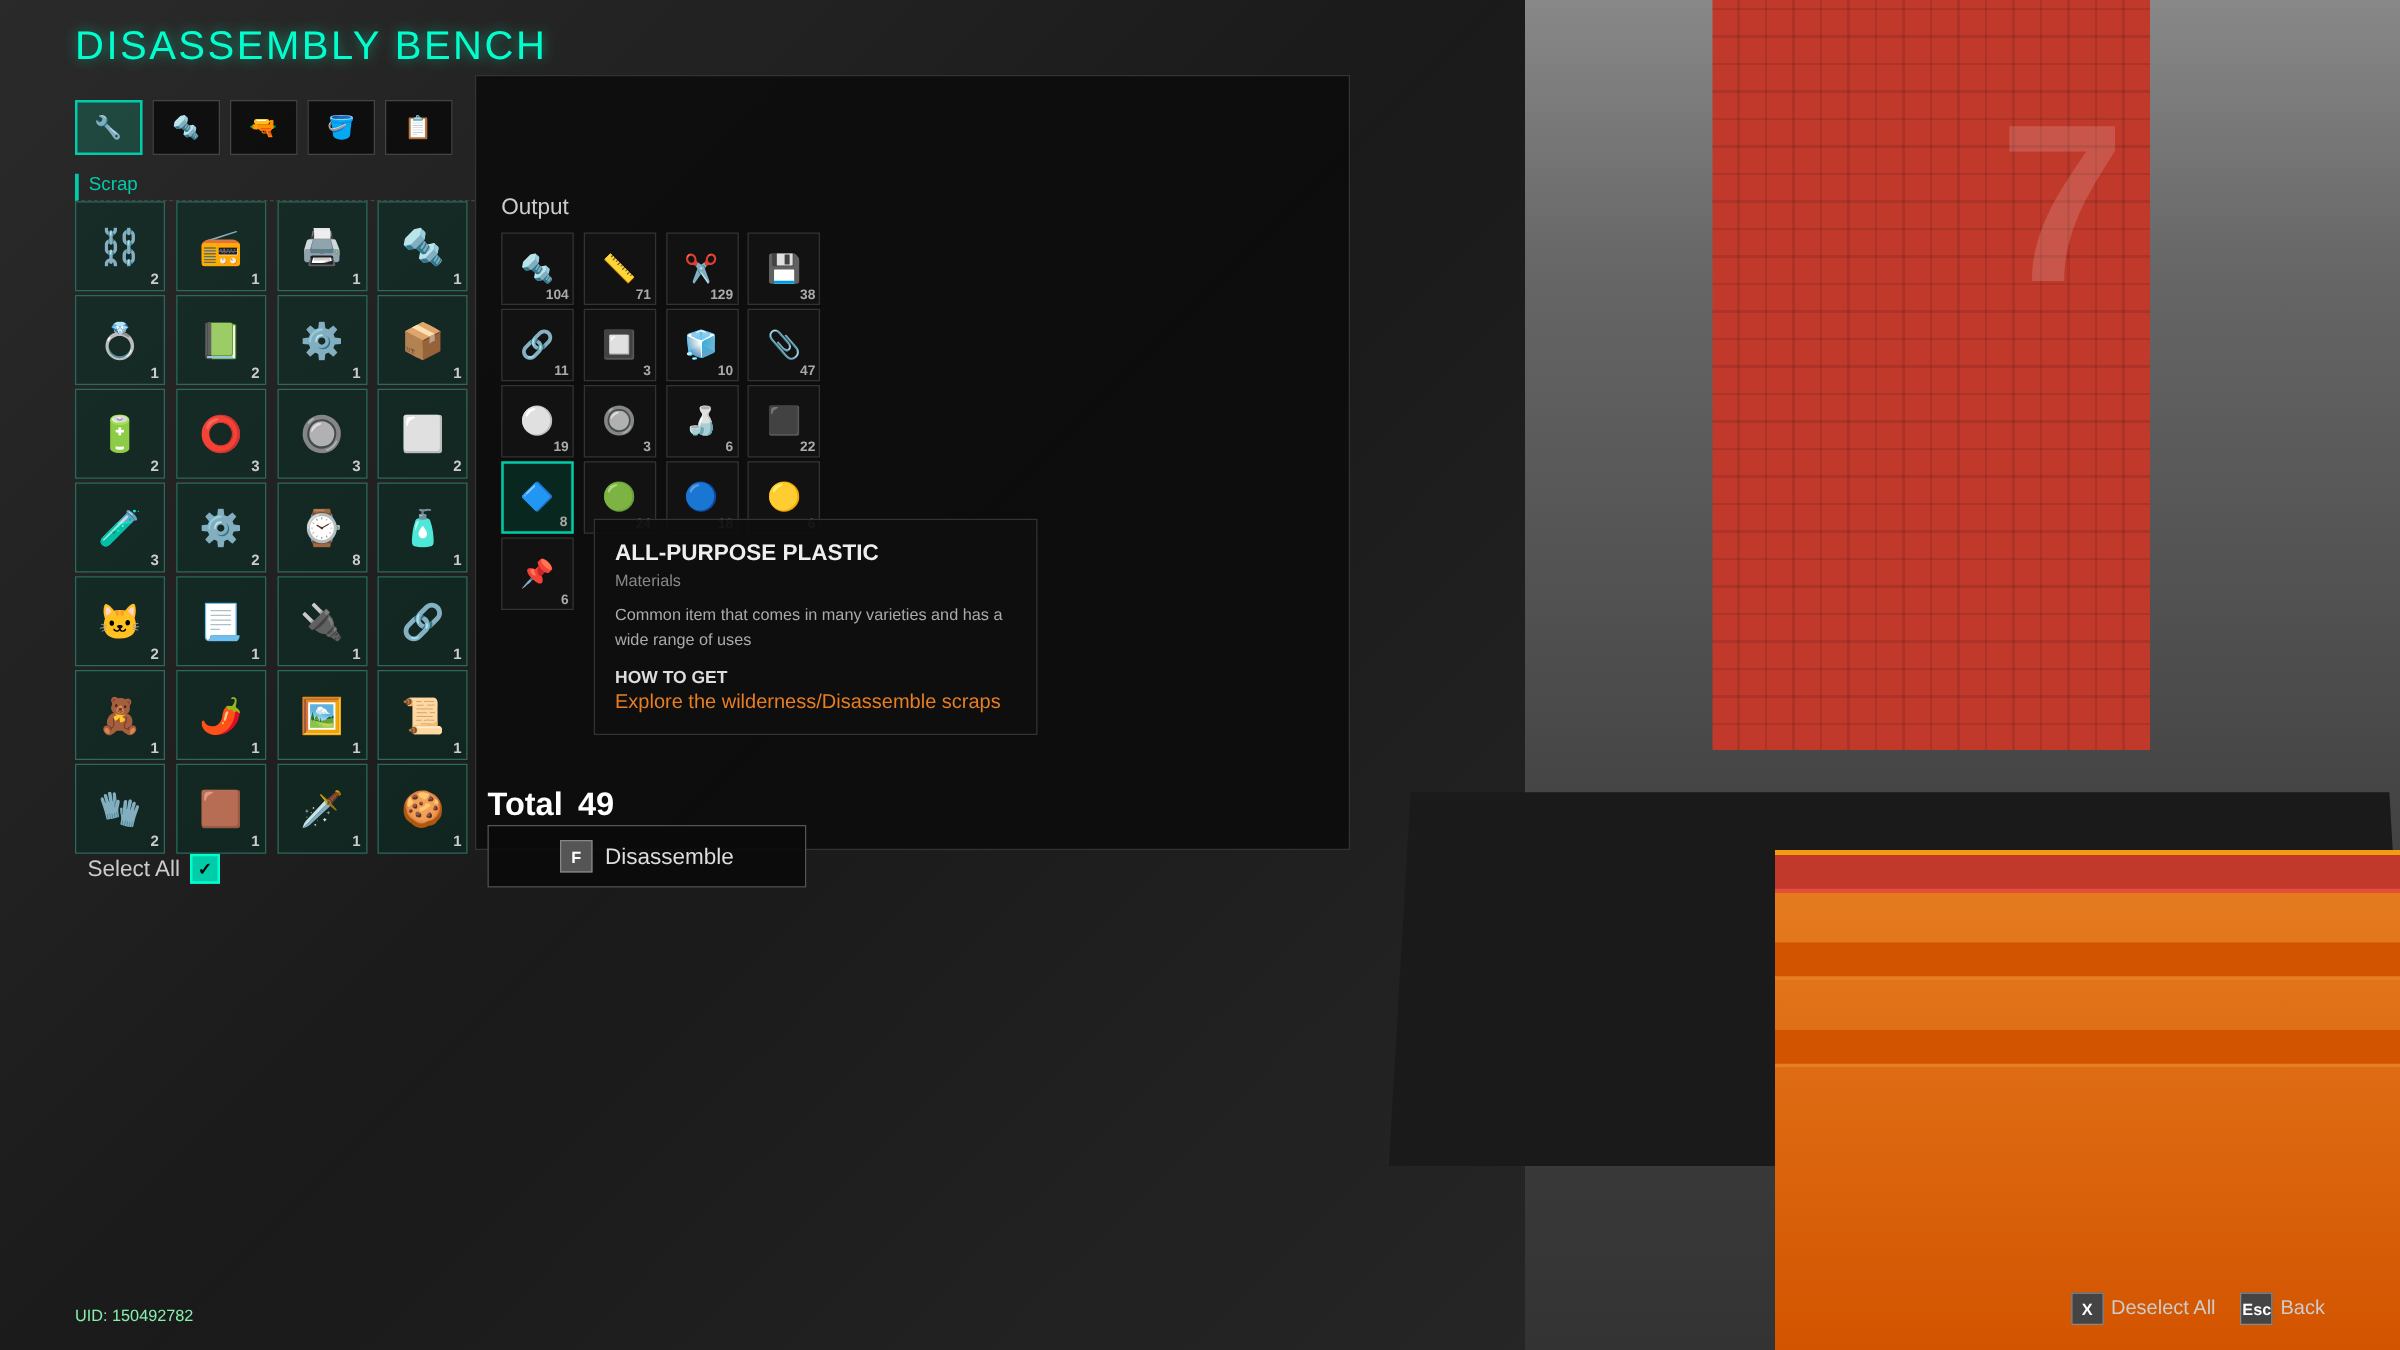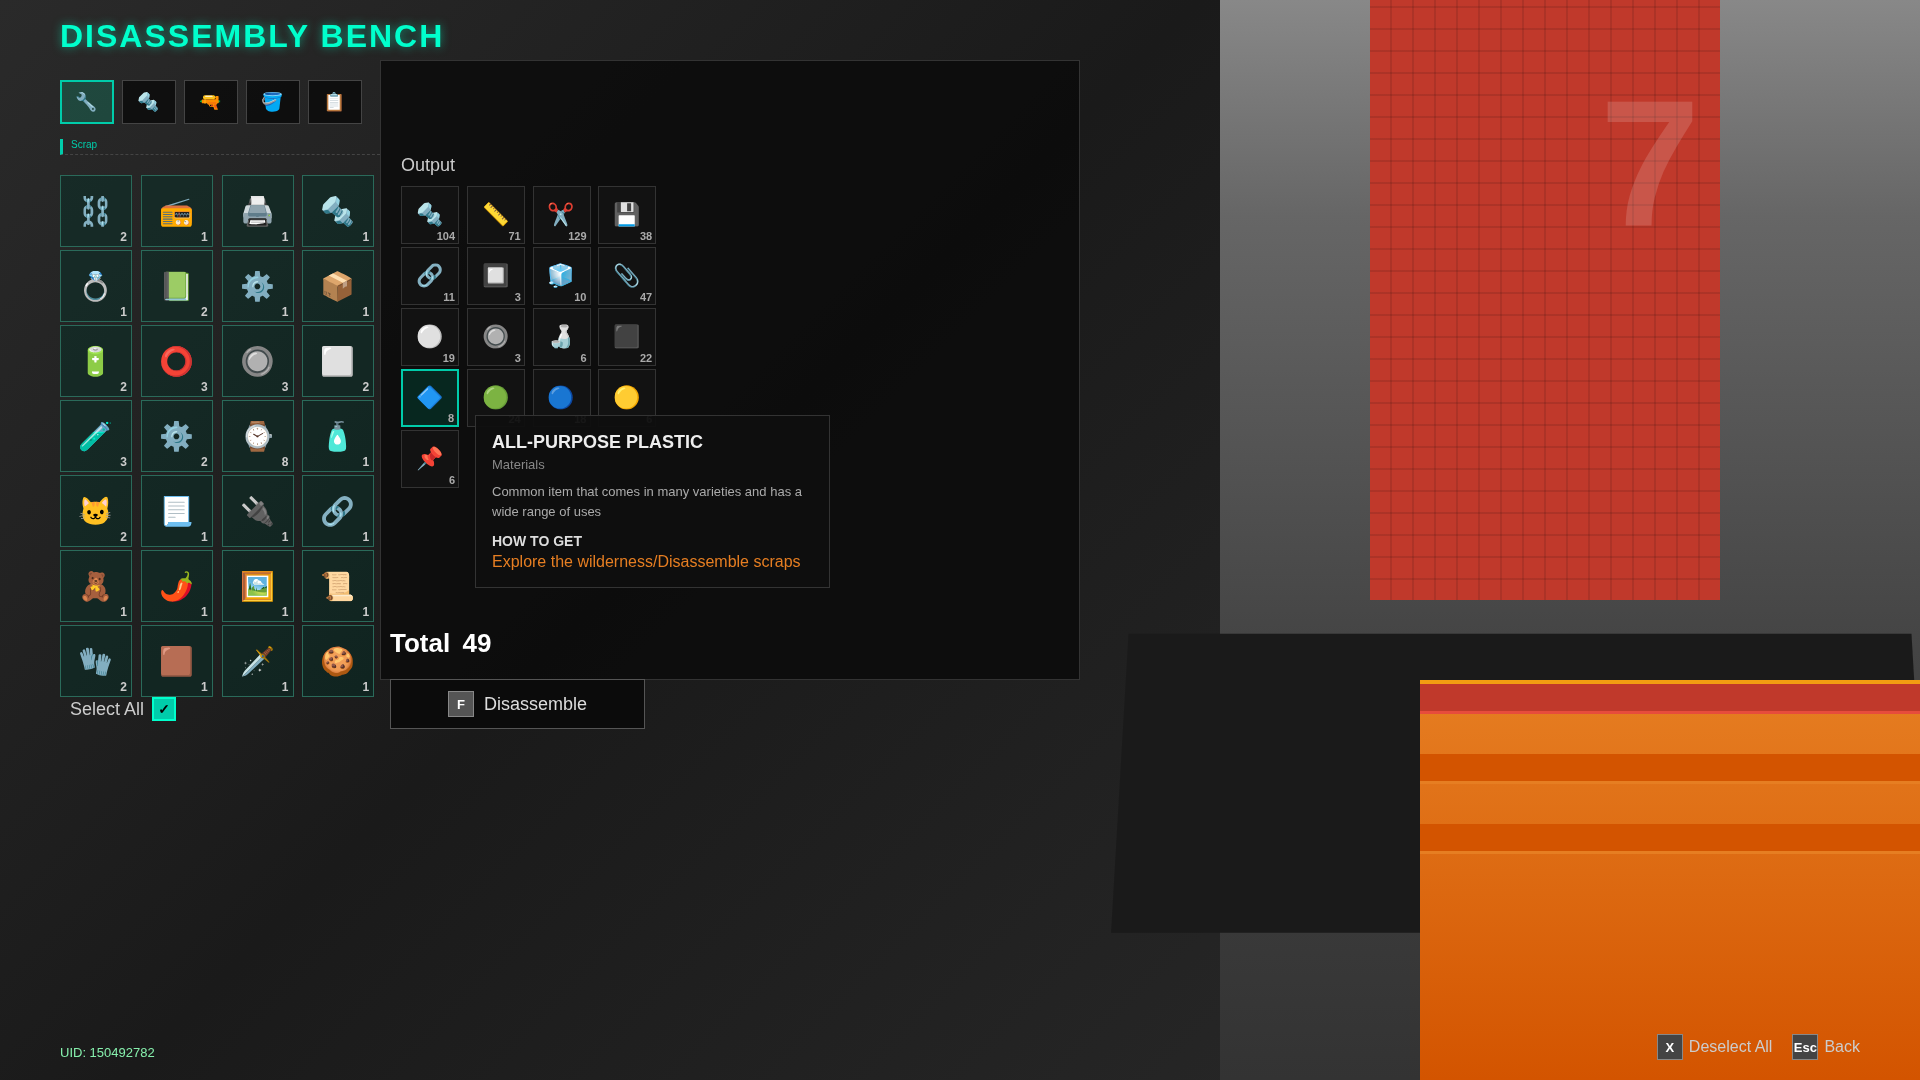--- a/index.html
+++ b/index.html
@@ -63,21 +63,21 @@
       inset: 0;
       pointer-events: none;
     }
 
     
     .title {
       position: absolute;
       top: 18px;
       left: 60px;
       font-size: 32px;
-      font-weight: bold;
+      font-weight: normal;
       color: #00ffcc;
       text-transform: uppercase;
       letter-spacing: 2px;
       text-shadow: 0 0 10px rgba(0,255,200,0.5);
     }
 
     
     .left-panel {
       position: absolute;
       top: 80px;
@@ -107,23 +107,23 @@
     }
 
     .tab-item.active {
       background: rgba(0,200,150,0.2);
       border: 2px solid #00ccaa;
       color: #00ffcc;
     }
 
     
     .section-label {
-      font-size: 10px;
+      font-size: 15px;
       color: #00ccaa;
-      margin-bottom: 20px;
+      margin-bottom: 0;
       border-left: 3px solid #00ccaa;
       padding-left: 8px;
       border-bottom: 1px dashed #444;
       padding-bottom: 4px;
     }
 
     
     .inventory-grid {
       display: grid;
       grid-template-columns: repeat(4, 1fr);
@@ -289,21 +289,21 @@
     
     .bottom-actions {
       position: absolute;
       top: 628px;
       left: 390px;
     }
 
     .total-row {
       font-size: 22px;
       color: #ccc;
-      margin-bottom: 20px;
+      margin-bottom: 1px;
     }
 
     .total-row span {
       font-weight: bold;
       color: #fff;
       font-size: 26px;
     }
 
     .disassemble-btn {
       width: 255px;

